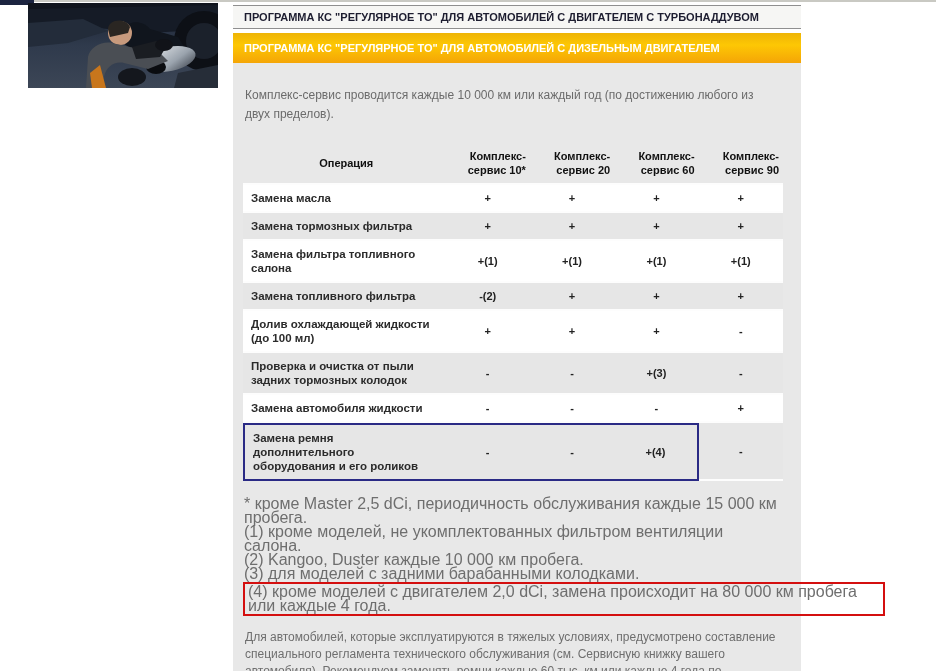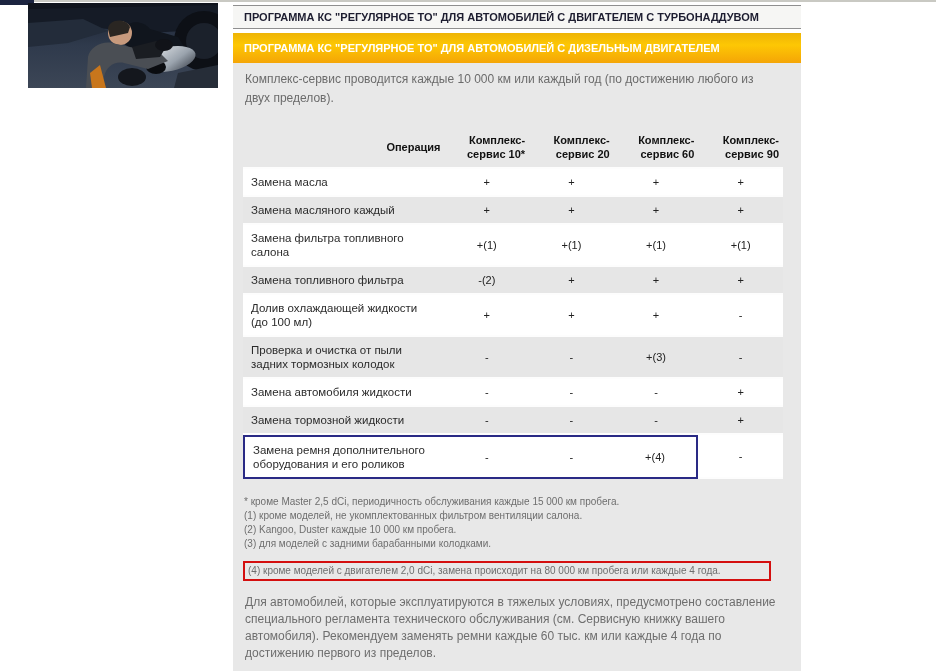--- a/index.html
+++ b/index.html
@@ -32,54 +32,54 @@
   .banner {
     margin-top:4px; height:30px; line-height:30px;
     background:linear-gradient(180deg,#eeb406 0%,#fdc704 40%,#f4a506 100%);
     padding-left:11px;
     font-size:11px; font-weight:bold; color:#ffffff;
     cursor:pointer;
   }
   .body-gray { background:#e8e8e8; min-height:609px; padding-bottom:20px; }
 
   .intro {
-    padding:7px 10px 0 12px; width:548px; box-sizing:border-box;
+    padding:23px 10px 0 12px; width:548px; box-sizing:border-box;
     font-size:12px; line-height:19px; color:#6b6b6b;
   }
 
   table.svc {
     margin:19px 0 0 10px; width:540px;
     border-collapse:separate; border-spacing:0;
     font-size:11px; color:#222222;
   }
   .svc th {
     height:40px; vertical-align:middle; text-align:right;
     font-weight:bold; font-size:11px; color:#111111;
     line-height:14px; padding:0 4px; background:#e8e8e8;
     border-bottom:2px solid #fdfdfd;
   }
-  .svc th.op-h { text-align:right; padding-left:8px; width:212px; }
+  .svc th.op-h { text-align:center; padding-left:8px; width:212px; }
   .svc th.val-h { width:82px; }
   .svc td {
     border-bottom:2px solid #fdfdfd;
-    vertical-align:middle; line-height:14px;
+    vertical-align:middle; line-height:14px;font-weight:bold;
   }
   .svc td.op { text-align:left; padding:6px 14px 6px 8px; color:#2b2b2b; font-size:11.5px; }
   .svc td.val { text-align:center; padding:6px 2px; }
   .svc tbody tr:nth-child(odd) td { background:#ffffff; }
   .svc tbody tr:nth-child(even) td { background:#e6e6e6; }
   .svc tbody tr.hl td.hl-l { border:2px solid #2a2a85; border-right:none; }
   .svc tbody tr.hl td.hl-m { border-top:2px solid #2a2a85; border-bottom:2px solid #2a2a85; }
   .svc tbody tr.hl td.hl-r { border-top:2px solid #2a2a85; border-bottom:2px solid #2a2a85; border-right:2px solid #2a2a85; }
 
-  .footnotes { margin:16px 0 0 10px; width:540px; font-size:10px; color:#6e6e6e; }
+  .footnotes { margin:16px 0 0 10px; width:540px; font-size:16px; color:#6e6e6e; }
   .fn { line-height:14px; padding:0 0 0 1px; }
   .fn-hl {
-    border:2px solid #d40f0f; padding:1px 3px; margin-top:10px;
-    box-sizing:border-box; width:528px;
+    border:2px solid #d40f0f; padding:1px 3px; margin-top:1px;
+    box-sizing:border-box; width:642px;
   }
 
   .closing {
     margin:13px 0 0 12px; width:548px;
     font-size:12px; line-height:17px; color:#6e6e6e;
   }
 </style>
 </head>
 <body>
 
@@ -139,21 +139,21 @@
       </thead>
       <tbody>
           <tr>
             <td class="op">Замена масла</td>
             <td class="val">+</td>
             <td class="val">+</td>
             <td class="val">+</td>
             <td class="val">+</td>
           </tr>
           <tr>
-            <td class="op">Замена масляного каждый</td>
+            <td class="op">Замена тормозных фильтра</td>
             <td class="val">+</td>
             <td class="val">+</td>
             <td class="val">+</td>
             <td class="val">+</td>
           </tr>
           <tr>
             <td class="op">Замена фильтра топливного салона</td>
             <td class="val">+(1)</td>
             <td class="val">+(1)</td>
             <td class="val">+(1)</td>
@@ -175,27 +175,20 @@
           </tr>
           <tr>
             <td class="op">Проверка и очистка от пыли задних тормозных колодок</td>
             <td class="val">-</td>
             <td class="val">-</td>
             <td class="val">+(3)</td>
             <td class="val">-</td>
           </tr>
           <tr>
             <td class="op">Замена автомобиля жидкости</td>
-            <td class="val">-</td>
-            <td class="val">-</td>
-            <td class="val">-</td>
-            <td class="val">+</td>
-          </tr>
-          <tr>
-            <td class="op">Замена тормозной жидкости</td>
             <td class="val">-</td>
             <td class="val">-</td>
             <td class="val">-</td>
             <td class="val">+</td>
           </tr>
           <tr class="hl">
             <td class="op hl-l">Замена ремня дополнительного оборудования и его роликов</td>
             <td class="val hl-m">-</td>
             <td class="val hl-m">-</td>
             <td class="val hl-r">+(4)</td>

